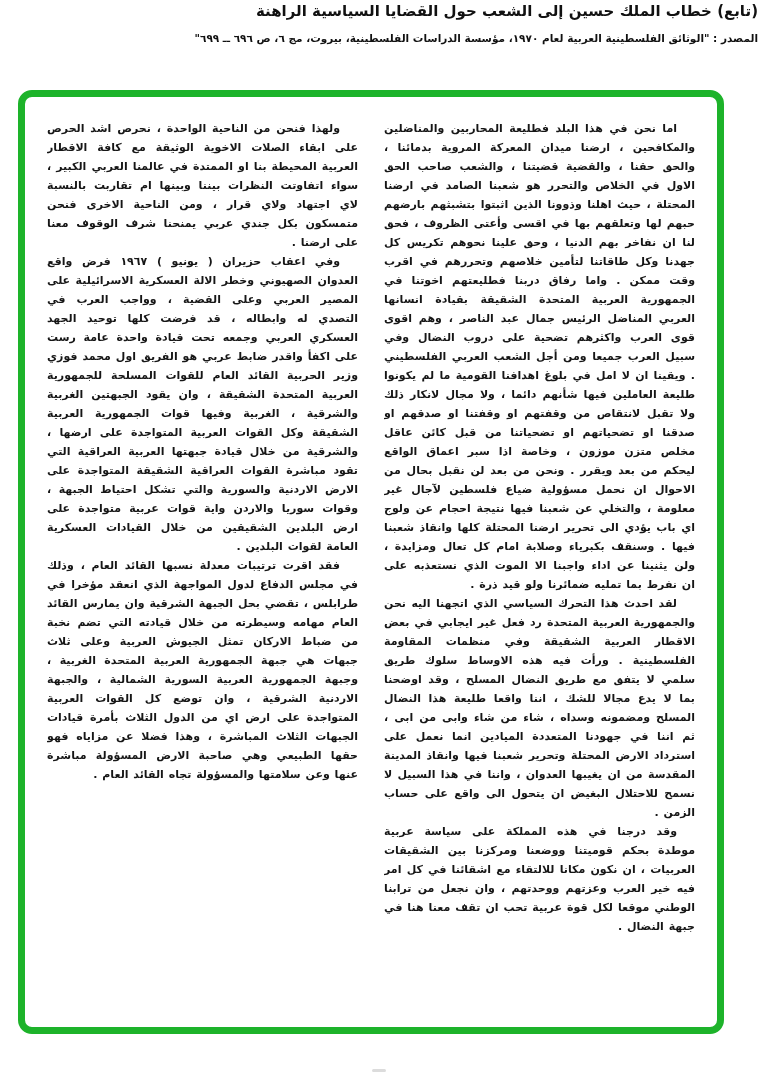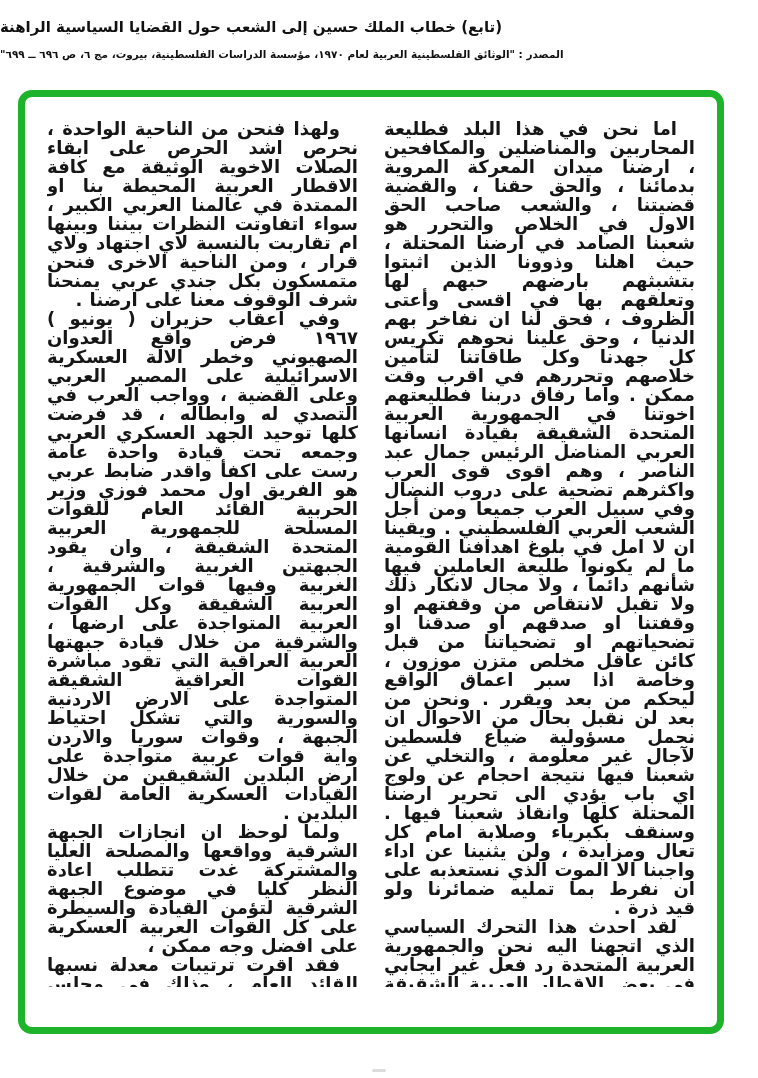--- a/index.html
+++ b/index.html
@@ -4,21 +4,21 @@
 <style>
   html,body{margin:0;padding:0;background:#ffffff;}
   .page{
     position:relative;
     width:758px;height:1078px;
     background:#ffffff;
     font-family:"DejaVu Sans",sans-serif;
     color:#161616;
     overflow:hidden;
   }
-  .doc-header{ text-align:left; padding-top:16px; }
+  .doc-header{ text-align:right; }
   .doc-title{
     font-size:15px; font-weight:bold; line-height:1.5;
     color:#111;
   }
   .doc-source{
     font-size:10.5px; font-weight:bold; margin-top:9px;
     color:#111;
   }
   .green-frame{
     position:absolute;
@@ -39,21 +39,21 @@
     overflow:hidden;
   }
   .col{
     width:322px;
     height:100%;
     overflow:hidden;
     text-align:justify;
   }
   .col p{
     margin:0;
-    font-size:18px;
+    font-size:11px;
     font-weight:700;
     line-height:19px;
     text-indent:18px;
     word-spacing:1px;
   }
   .faint-mark{
     position:absolute;
     left:372px; top:1069px;
     width:14px; height:3px;
     background:#dcdcdc;
@@ -73,21 +73,20 @@
   <div class="green-frame">
     <div class="columns">
       <div class="col">
           <p>اما نحن في هذا البلد فطليعة المحاربين والمناضلين والمكافحين ، ارضنا ميدان المعركة المروية بدمائنا ، والحق حقنا ، والقضية قضيتنا ، والشعب صاحب الحق الاول في الخلاص والتحرر هو شعبنا الصامد في ارضنا المحتلة ، حيث اهلنا وذوونا الذين اثبتوا بتشبثهم بارضهم حبهم لها وتعلقهم بها في اقسى وأعتى الظروف ، فحق لنا ان نفاخر بهم الدنيا ، وحق علينا نحوهم تكريس كل جهدنا وكل طاقاتنا لتأمين خلاصهم وتحررهم في اقرب وقت ممكن . واما رفاق دربنا فطليعتهم اخوتنا في الجمهورية العربية المتحدة الشقيقة بقيادة انسانها العربي المناضل الرئيس جمال عبد الناصر ، وهم اقوى قوى العرب واكثرهم تضحية على دروب النضال وفي سبيل العرب جميعا ومن أجل الشعب العربي الفلسطيني . ويقينا ان لا امل في بلوغ اهدافنا القومية ما لم يكونوا طليعة العاملين فيها شأنهم دائما ، ولا مجال لانكار ذلك ولا تقبل لانتقاص من وقفتهم او وقفتنا او صدقهم او صدقنا او تضحياتهم او تضحياتنا من قبل كائن عاقل مخلص متزن موزون ، وخاصة اذا سبر اعماق الواقع ليحكم من بعد ويقرر . ونحن من بعد لن نقبل بحال من الاحوال ان نحمل مسؤولية ضياع فلسطين لآجال غير معلومة ، والتخلي عن شعبنا فيها نتيجة احجام عن ولوج اي باب يؤدي الى تحرير ارضنا المحتلة كلها وانقاذ شعبنا فيها . وسنقف بكبرياء وصلابة امام كل تعال ومزايدة ، ولن يثنينا عن اداء واجبنا الا الموت الذي نستعذبه على ان نفرط بما تمليه ضمائرنا ولو قيد ذرة .</p>
           <p>لقد احدث هذا التحرك السياسي الذي اتجهنا اليه نحن والجمهورية العربية المتحدة رد فعل غير ايجابي في بعض الاقطار العربية الشقيقة وفي منظمات المقاومة الفلسطينية . ورأت فيه هذه الاوساط سلوك طريق سلمي لا يتفق مع طريق النضال المسلح ، وقد اوضحنا بما لا يدع مجالا للشك ، اننا واقعا طليعة هذا النضال المسلح ومضمونه وسداه ، شاء من شاء وابى من ابى ، ثم اننا في جهودنا المتعددة الميادين انما نعمل على استرداد الارض المحتلة وتحرير شعبنا فيها وانقاذ المدينة المقدسة من ان يغيبها العدوان ، واننا في هذا السبيل لا نسمح للاحتلال البغيض ان يتحول الى واقع على حساب الزمن .</p>
           <p>وقد درجنا في هذه المملكة على سياسة عربية موطدة بحكم قوميتنا ووضعنا ومركزنا بين الشقيقات العربيات ، ان نكون مكانا للالتقاء مع اشقائنا في كل امر فيه خير العرب وعزتهم ووحدتهم ، وان نجعل من ترابنا الوطني موقعا لكل قوة عربية تحب ان تقف معنا هنا في جبهة النضال .</p>
         </div>
       <div class="col">
           <p>ولهذا فنحن من الناحية الواحدة ، نحرص اشد الحرص على ابقاء الصلات الاخوية الوثيقة مع كافة الاقطار العربية المحيطة بنا او الممتدة في عالمنا العربي الكبير ، سواء اتفاوتت النظرات بيننا وبينها ام تقاربت بالنسبة لاي اجتهاد ولاي قرار ، ومن الناحية الاخرى فنحن متمسكون بكل جندي عربي يمنحنا شرف الوقوف معنا على ارضنا .</p>
           <p>وفي اعقاب حزيران ( يونيو ) ١٩٦٧ فرض واقع العدوان الصهيوني وخطر الالة العسكرية الاسرائيلية على المصير العربي وعلى القضية ، وواجب العرب في التصدي له وابطاله ، قد فرضت كلها توحيد الجهد العسكري العربي وجمعه تحت قيادة واحدة عامة رست على اكفأ واقدر ضابط عربي هو الفريق اول محمد فوزي وزير الحربية القائد العام للقوات المسلحة للجمهورية العربية المتحدة الشقيقة ، وان يقود الجبهتين الغربية والشرقية ، الغربية وفيها قوات الجمهورية العربية الشقيقة وكل القوات العربية المتواجدة على ارضها ، والشرقية من خلال قيادة جبهتها العربية العراقية التي تقود مباشرة القوات العراقية الشقيقة المتواجدة على الارض الاردنية والسورية والتي تشكل احتياط الجبهة ، وقوات سوريا والاردن واية قوات عربية متواجدة على ارض البلدين الشقيقين من خلال القيادات العسكرية العامة لقوات البلدين .</p>
-          <p>ولما لوحظ ان انجازات الجبهة الشرقية وواقعها والمصلحة العليا والمشتركة غدت تتطلب اعادة النظر كليا في موضوع الجبهة الشرقية لتؤمن القيادة والسيطرة على كل القوات العربية العسكرية على افضل وجه ممكن ،</p>
           <p>فقد اقرت ترتيبات معدلة نسبها القائد العام ، وذلك في مجلس الدفاع لدول المواجهة الذي انعقد مؤخرا في طرابلس ، تقضي بحل الجبهة الشرقية وان يمارس القائد العام مهامه وسيطرته من خلال قيادته التي تضم نخبة من ضباط الاركان تمثل الجيوش العربية وعلى ثلاث جبهات هي جبهة الجمهورية العربية المتحدة الغربية ، وجبهة الجمهورية العربية السورية الشمالية ، والجبهة الاردنية الشرقية ، وان توضع كل القوات العربية المتواجدة على ارض اي من الدول الثلاث بأمرة قيادات الجبهات الثلاث المباشرة ، وهذا فضلا عن مزاياه فهو حقها الطبيعي وهي صاحبة الارض المسؤولة مباشرة عنها وعن سلامتها والمسؤولة تجاه القائد العام .</p>
         </div>
     </div>
   </div>
 
   <div class="faint-mark"></div>
 
 </div>
 
 </body></html>

